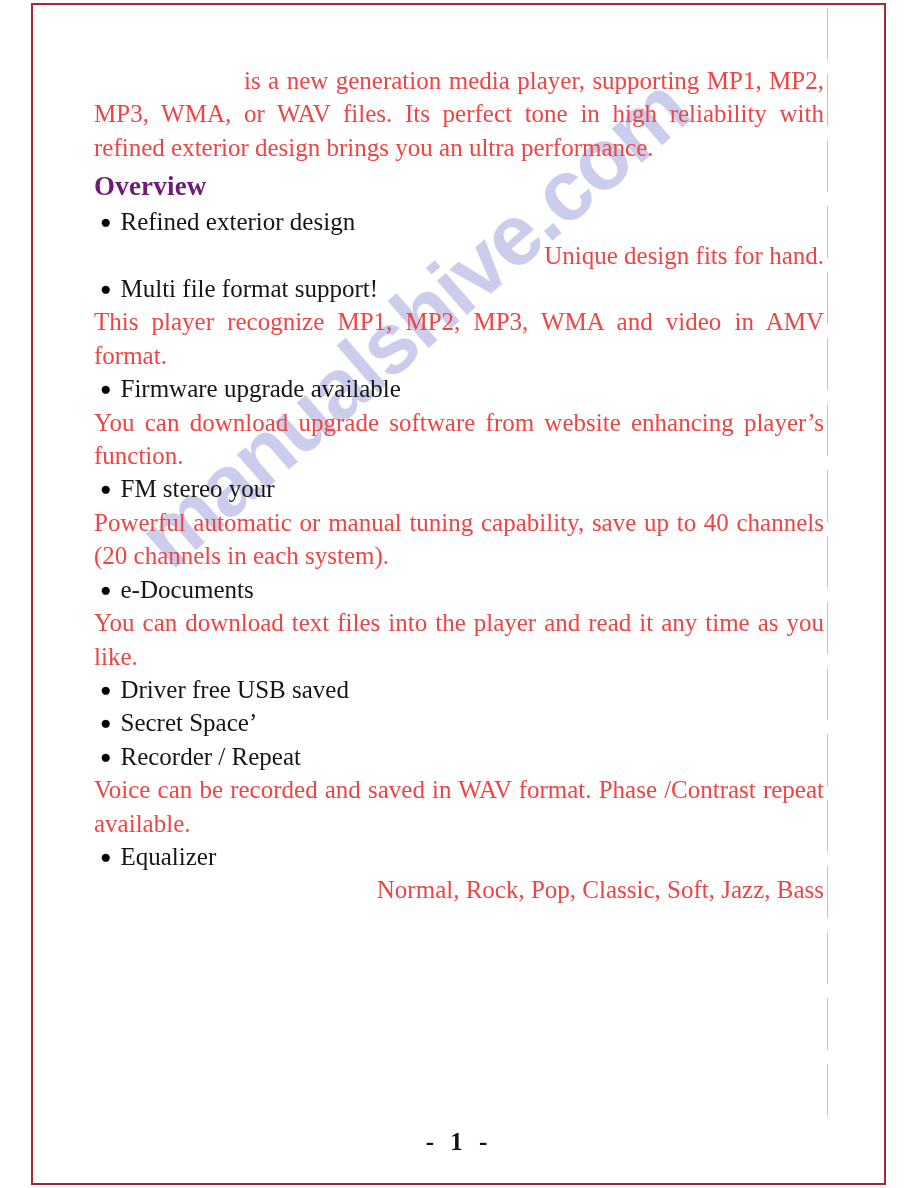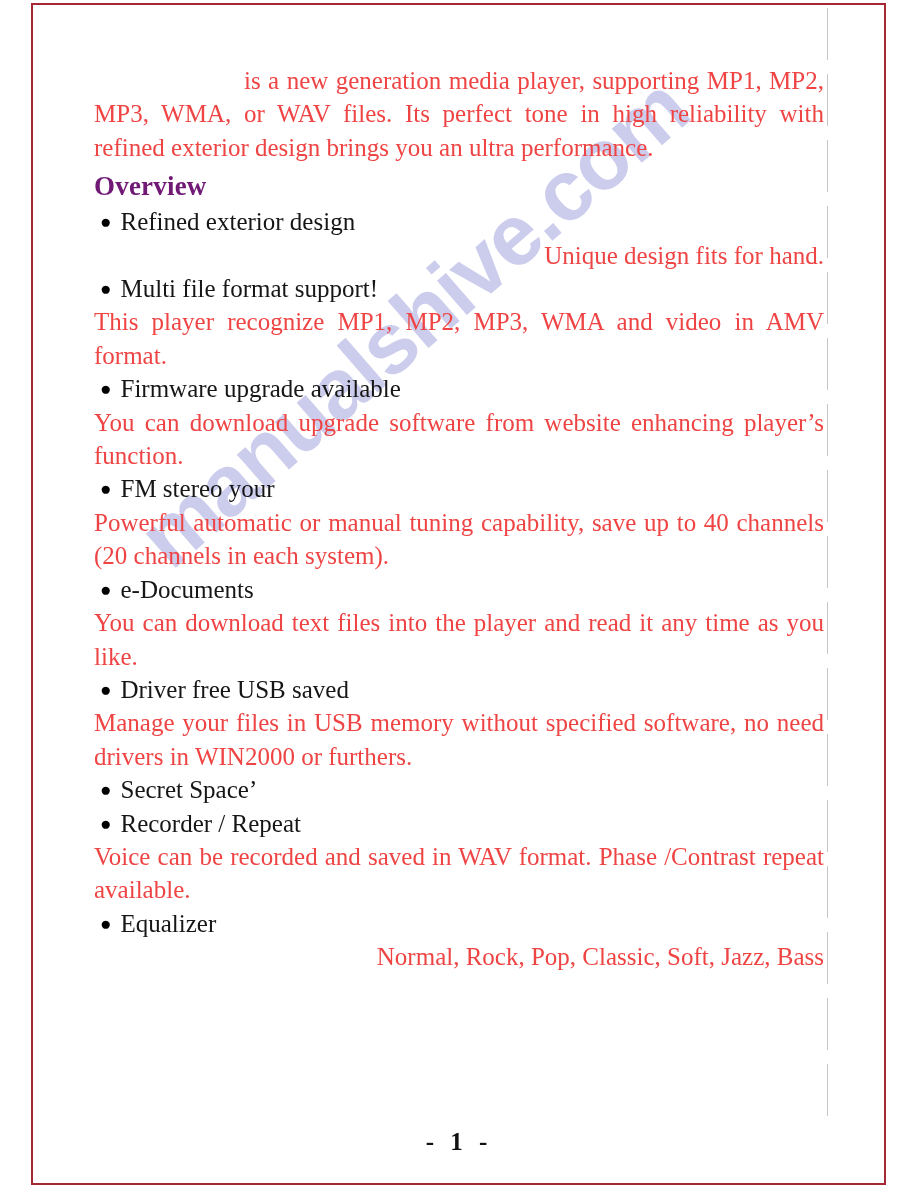--- a/index.html
+++ b/index.html
@@ -157,21 +157,20 @@
     <p class="bullet-line"><span class="bullet-dot">●</span><span>Firmware upgrade available</span></p>
     <p class="para">You can download upgrade software from website enhancing player’s function.</p>
 
     <p class="bullet-line"><span class="bullet-dot">●</span><span>FM stereo your</span></p>
     <p class="para">Powerful automatic  or manual  tuning capability,  save  up to  40 channels (20 channels in each system).</p>
 
     <p class="bullet-line"><span class="bullet-dot">●</span><span>e-Documents</span></p>
     <p class="para">You  can download text  files into the  player and read it  any time as you like.</p>
 
     <p class="bullet-line"><span class="bullet-dot">●</span><span>Driver free USB saved</span></p>
-    <p class="para">Manage your  files  in USB  memory  without specified software, no need  drivers in WIN2000 or  furthers.</p>
 
     <p class="bullet-line"><span class="bullet-dot">●</span><span>Secret Space’</span></p>
 
     <p class="bullet-line"><span class="bullet-dot">●</span><span>Recorder / Repeat</span></p>
     <p class="para">Voice can be recorded and saved in WAV format. Phase /Contrast repeat available.</p>
 
     <p class="bullet-line"><span class="bullet-dot">●</span><span>Equalizer</span></p>
     <p class="para nojust">Normal, Rock, Pop, Classic, Soft, Jazz, Bass</p>
 
   </div>

